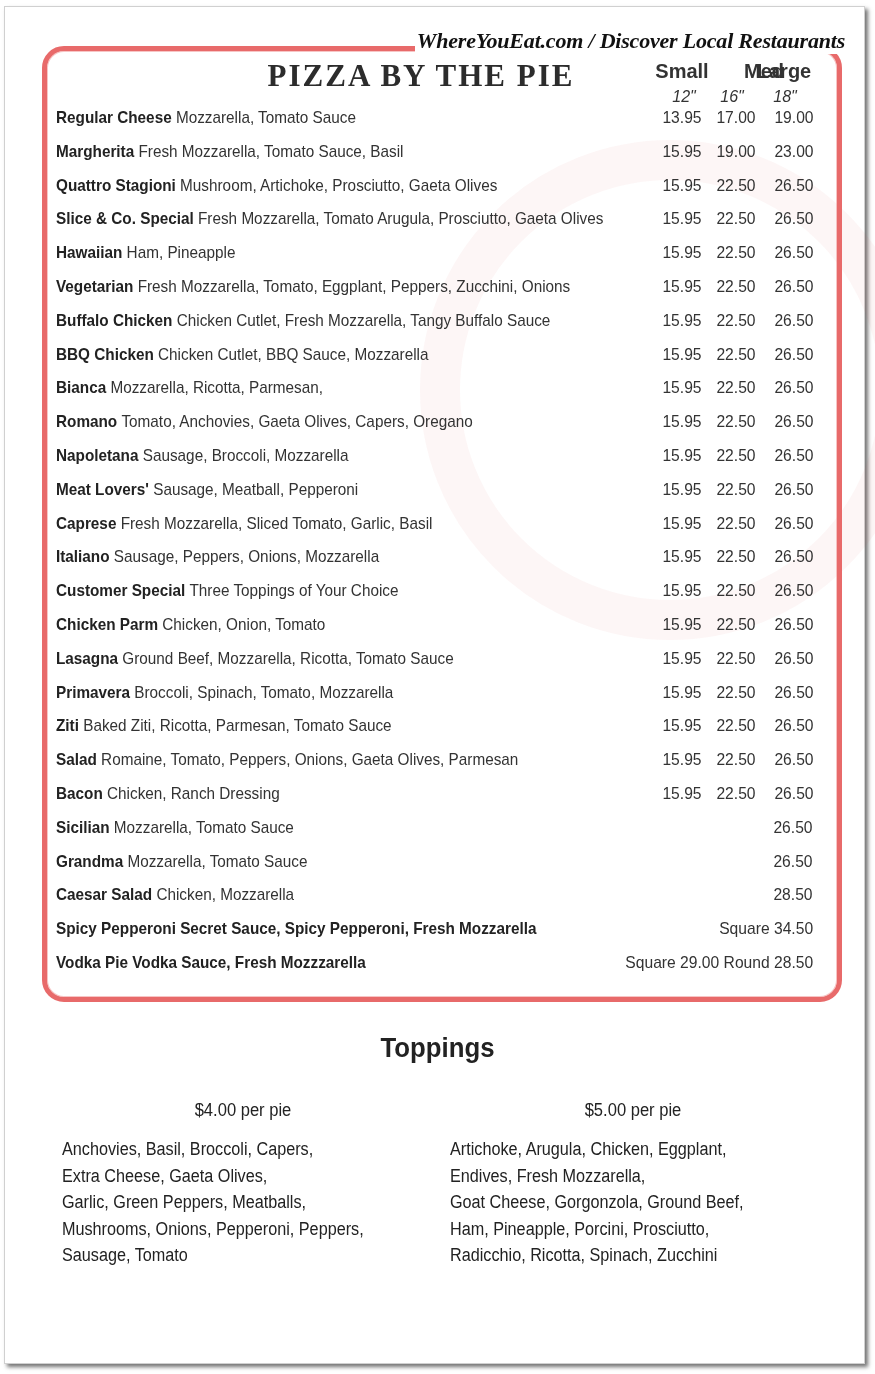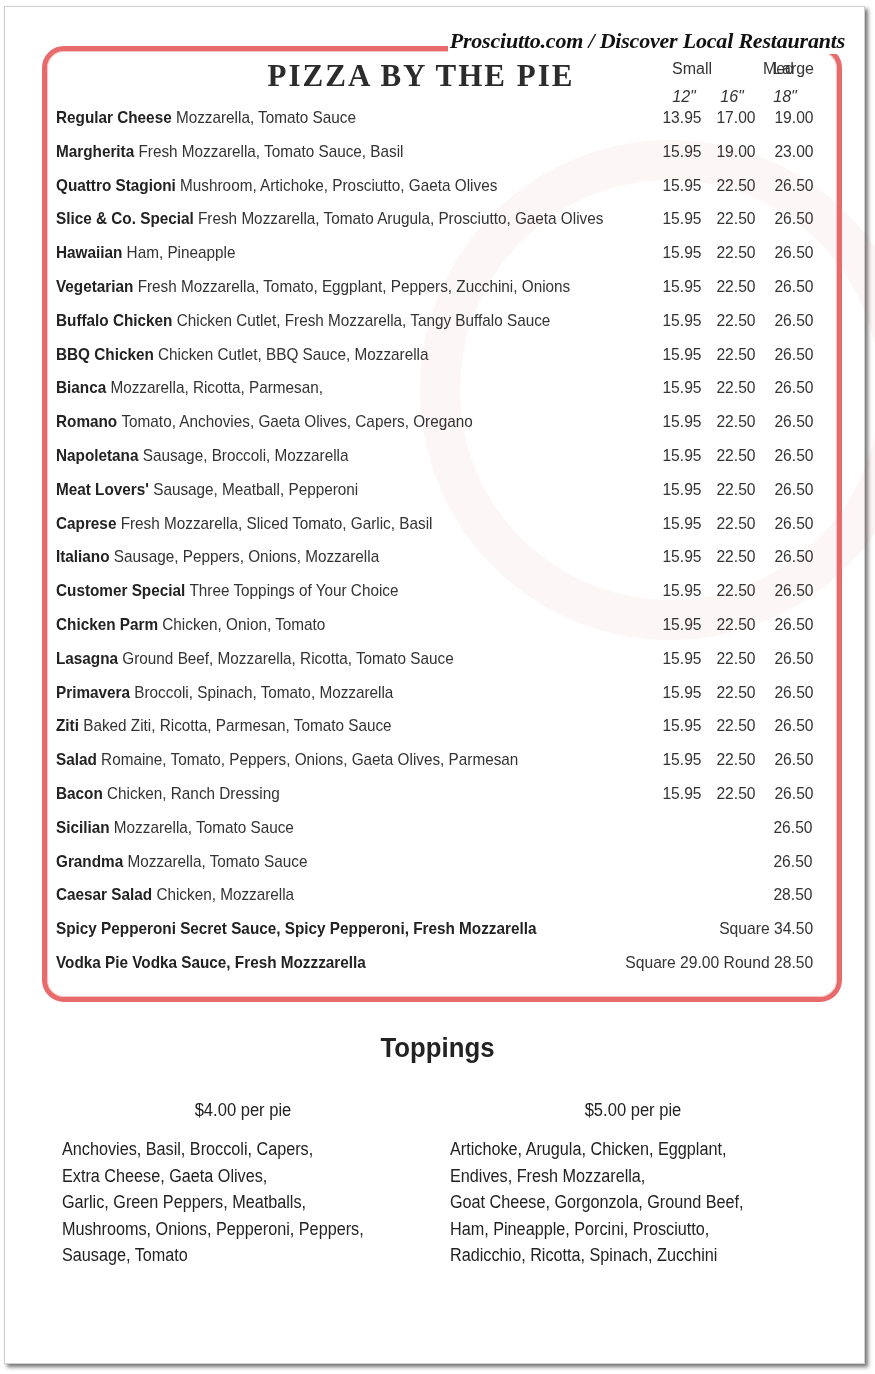--- a/index.html
+++ b/index.html
@@ -27,21 +27,21 @@
     position: absolute; right: 28px; top: 28px;
     font-family: "Liberation Serif", serif; font-style: italic; font-weight: bold;
     font-size: 22px; color: #111; background: #fff; padding: 0 2px; letter-spacing: -0.2px;
   }
   .title {
     position: absolute; left: 0; width: 842px; top: 58px; text-align: center;
     font-family: "Liberation Serif", serif; font-weight: bold; font-size: 31px;
     letter-spacing: 2px; color: #2c2c2c;
   }
   .size-head {
-    position: absolute; top: 60px; font-size: 16px; color: #333; text-align: right; width: 60px;
+    position: absolute; top: 60px; font-size: 20px; color: #333; text-align: center; width: 60px; font-weight: bold;
   }
   .size-inch {
     position: absolute; top: 88px; font-size: 16px; font-style: italic; color: #333; text-align: center; width: 60px;
   }
   .row {
     position: absolute; left: 56px; width: 760px; height: 34px; font-size: 17px; line-height: 20px;
     transform: scaleX(0.9); transform-origin: left center;
   }
   .row .name { font-weight: bold; color: #222; }
   .row .desc { color: #333; }
@@ -70,21 +70,21 @@
 </style>
 </head>
 <body>
 
 <div class="page"></div>
 
 <div class="watermark" style="left:420px;top:140px;width:420px;height:420px;border-radius:50%;border:40px solid rgba(220,80,80,0.05);"></div>
 
 <div class="frame"></div>
 
-<div class="site-banner">Prosciutto.com / Discover Local Restaurants</div>
+<div class="site-banner">WhereYouEat.com / Discover Local Restaurants</div>
 
 <div class="title">PIZZA BY THE PIE</div>
 
 <div class="size-head" style="left:652px">Small</div>
 <div class="size-head" style="left:734px">Med</div>
 <div class="size-head" style="left:754px">Large</div>
 <div class="size-inch" style="left:654px">12"</div>
 <div class="size-inch" style="left:702px">16"</div>
 <div class="size-inch" style="left:755px">18"</div>
 

